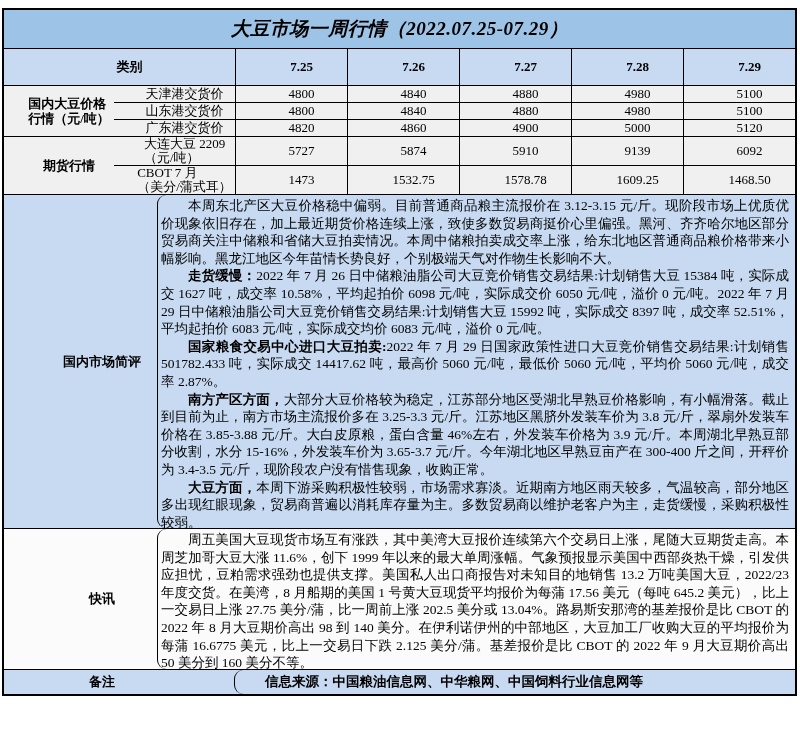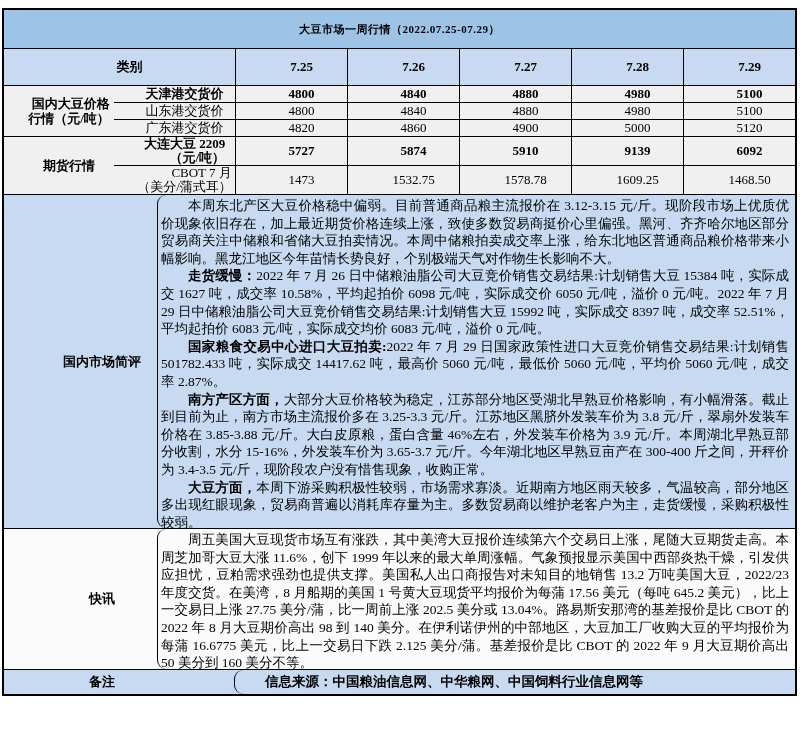--- a/index.html
+++ b/index.html
@@ -17,37 +17,37 @@
     color:var(--text);
     width:800px;height:744px;overflow:hidden;
   }
   .sheet{
     position:absolute;left:2px;top:8px;width:795px;
     border:2px solid var(--border);
     background:#FFFFFF;
   }
   .row{display:flex;border-top:1px solid var(--border);}
   .row:first-child{border-top:none;}
-  .cell{border-left:1px solid var(--border);display:flex;align-items:center;justify-content:center;text-align:right;padding-left:20px;}
+  .cell{border-left:1px solid var(--border);display:flex;align-items:center;justify-content:center;text-align:left;padding-left:20px;}
   .cell:first-child{border-left:none;}
 
   
   .title-row{height:38px;background:var(--title-bg);align-items:center;justify-content:center;}
-  .title-row .t{font-size:11px;font-weight:bold;letter-spacing:.5px;}
+  .title-row .t{font-size:19px;font-weight:bold;letter-spacing:.5px;font-style:italic;}
 
   
   .header-row{height:37px;background:var(--band-bg);font-weight:bold;font-size:13px;}
   .w-cat{width:231px;}
   .cd{flex:1;}
 
   
   .group-label{width:110px;background:var(--cell-bg);font-weight:bold;font-size:13px;line-height:15px;white-space:pre-line;}
   .group-body{flex:1;display:flex;flex-direction:column;}
   .subrow{display:flex;border-top:1px solid var(--border);flex:1;}
-  .subrow:first-child{border-top:none;font-weight:bold;}
+  .subrow:first-child{border-top:none;}
   .subrow .cell{background:var(--cell-bg);font-size:13px;}
   .sub-label{width:121px;line-height:14px;white-space:pre-line;}
   .g0 .subrow{height:31px;}
   .g1 .subrow{height:31px;}
   .g1 .subrow:last-child{height:30px;}
 
   
   .text-row .side{width:110px;font-weight:bold;font-size:13px;display:flex;align-items:center;justify-content:center;text-align:center;margin-left:43px;}
   .text-row .body{flex:1;border-left:1px solid var(--border);padding:2px 6px 0 3px;font-size:13.5px;line-height:17.6px;text-align:justify;border-radius:9px;}
   .text-row p{text-indent:2em;}

